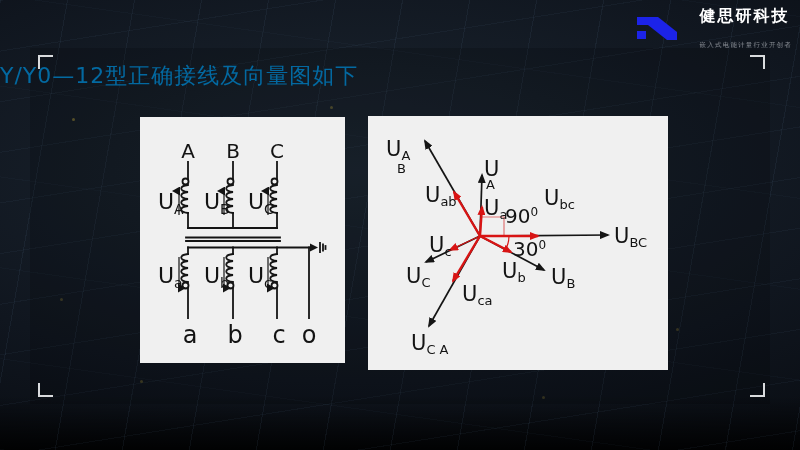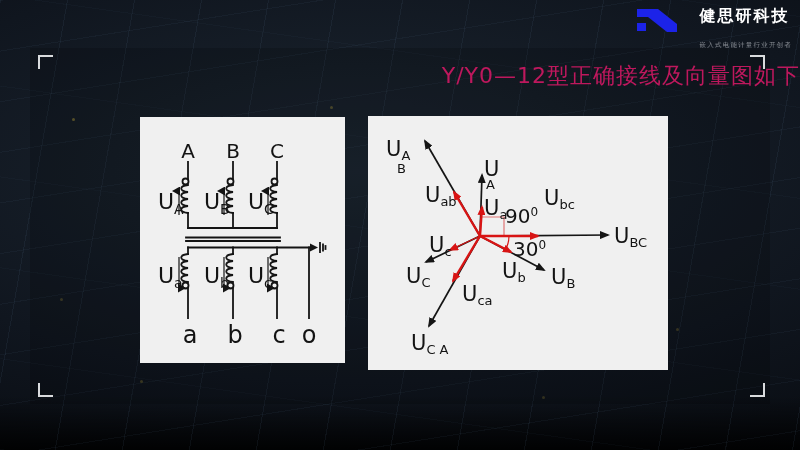--- a/index.html
+++ b/index.html
@@ -28,25 +28,25 @@
   }
   .inner-shade{position:absolute;left:30px;top:48px;width:740px;height:356px;
     background:rgba(0,0,0,.16);pointer-events:none;}
   .corner{position:absolute;width:13px;height:12px;border:0 solid #d9dbdd;}
   .corner.tl{left:38px;top:55px;border-left-width:2.5px;border-top-width:2.5px;}
   .corner.tr{left:750px;top:55px;border-right-width:2.5px;border-top-width:2.5px;}
   .corner.bl{left:38px;top:383px;border-left-width:2.5px;border-bottom-width:2.5px;}
   .corner.br{left:750px;top:383px;border-right-width:2.5px;border-bottom-width:2.5px;}
 
   .slide-title{
-    position:absolute;left:0;top:61px;width:100%;text-align:right;
-    color:#be185d;font-size:22px;font-weight:500;letter-spacing:1px;
-  }
-
-  .brand{position:absolute;right:8px;top:7px;display:flex;gap:20px;}
+    position:absolute;left:0;top:61px;width:100%;text-align:left;
+    color:#0369a1;font-size:22px;font-weight:500;letter-spacing:1px;
+  }
+
+  .brand{position:absolute;right:8px;top:7px;display:flex;align-items:center;gap:20px;}
   .brand .txt{display:flex;flex-direction:column;}
   .brand .name{color:#ffffff;font-size:16px;font-weight:bold;letter-spacing:2px;line-height:18px;}
   .brand .tagline{color:#8b9097;font-size:6.5px;letter-spacing:1.2px;margin-top:16px;}
 
   .panel{position:absolute;background:#f0f0f0;}
   #wiring-panel{left:140px;top:117px;width:205px;height:246px;}
   #phasor-panel{left:368px;top:116px;width:300px;height:254px;}
 
   svg text{font-family:"DejaVu Sans","Liberation Sans",sans-serif;fill:#131313;}
   .term{font-size:20px;}

